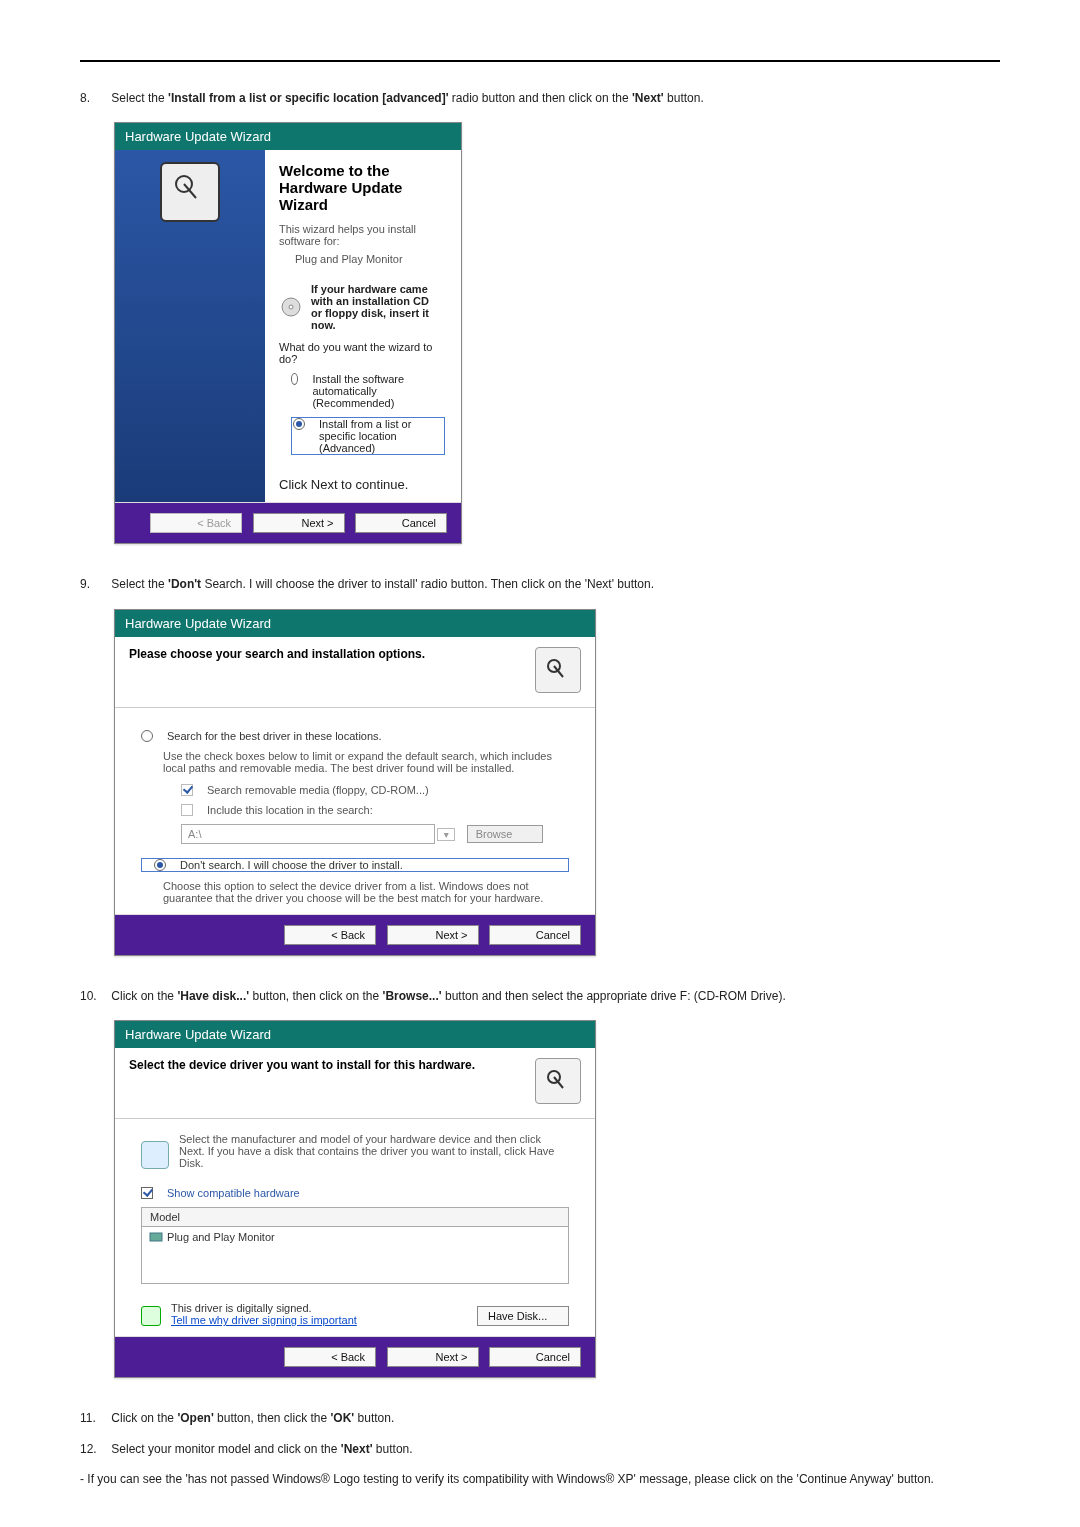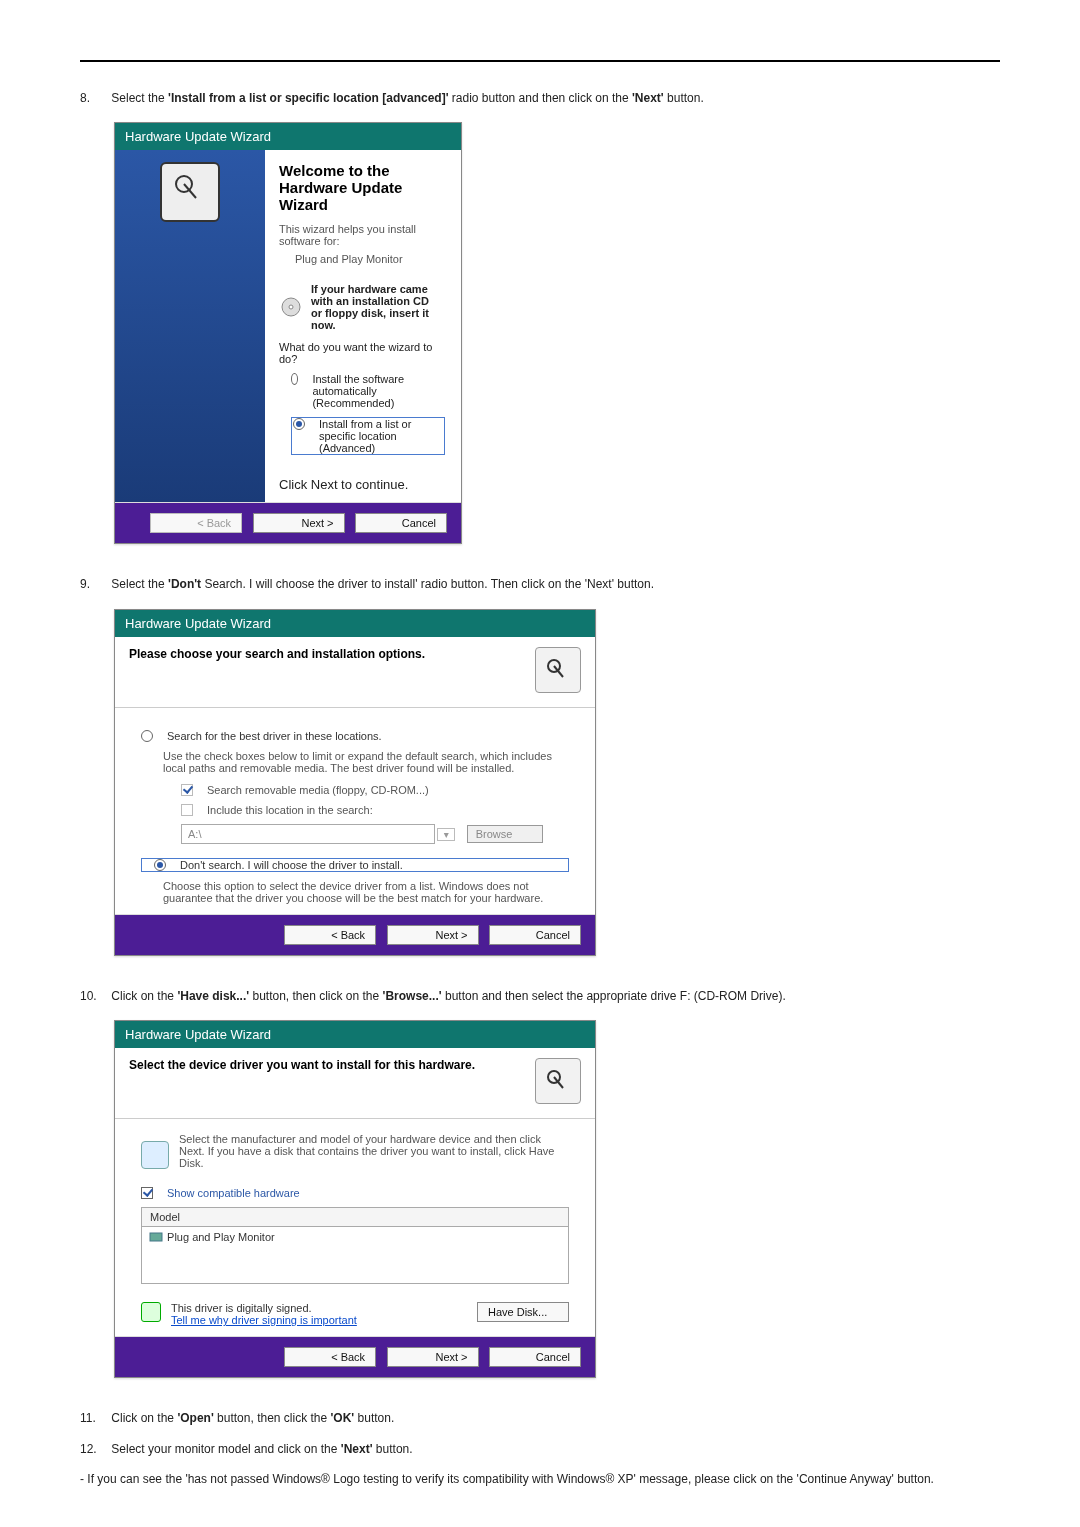--- a/index.html
+++ b/index.html
@@ -34,21 +34,21 @@
   .radio-lbl,.chk-lbl{font-size:11px;vertical-align:middle}
   .input-box{border:1px solid #aaa;padding:3px 6px;font-size:11px;min-width:240px;display:inline-block;color:#888;background:#fff}
   .small-btn{display:inline-block;min-width:58px;padding:2px 8px;font-size:11px;border:1px solid #999;background:#f0f0f0;margin-left:8px;color:#888}
   .pad-left{margin-left:22px}
   .pad-left2{margin-left:40px}
   .model-box{border:1px solid #aaa;margin-top:6px}
   .model-head{border-bottom:1px solid #aaa;font-size:11px;padding:3px 8px;background:#f5f5f5}
   .model-body{font-size:11px;padding:4px 8px 40px 8px}
   .link{color:#0a4bcc;text-decoration:underline}
   .wz-welcome-title{font-size:15px;font-weight:bold;color:#000;margin-bottom:10px}
-  .sig-row{display:flex;align-items:flex-start;margin-top:18px;gap:10px}
+  .sig-row{display:flex;align-items:flex-end;margin-top:18px;gap:10px}
   .sig-icon{width:18px;height:18px;border:1px solid #0a0;border-radius:3px;background:#dfd;flex:0 0 18px}
   .sig-text{font-size:11px}
   .bl{display:flex;gap:10px;align-items:flex-end}
   .driver-icon{width:26px;height:26px;border:1px solid #7aa;border-radius:4px;background:#def;flex:0 0 26px}
   .wz1{width:346px}
   .wz2,.wz3{width:480px}
   .sel-box{box-shadow:inset 0 0 0 1px #4a7bcf}
   svg{overflow:visible}
 </style>
 </head>

